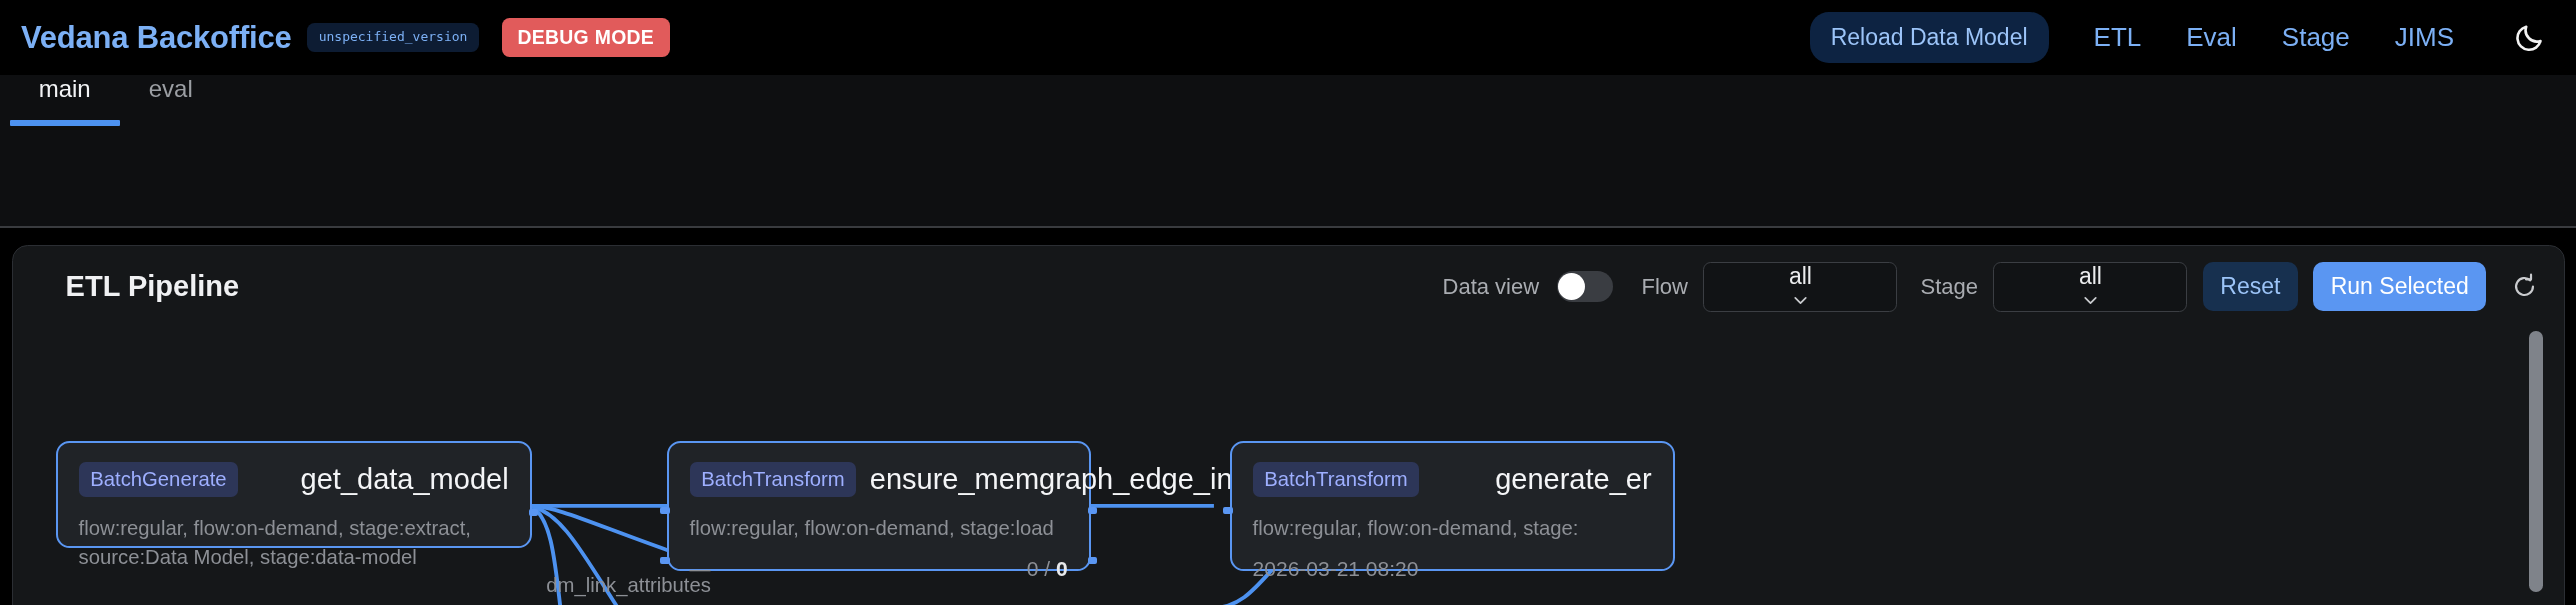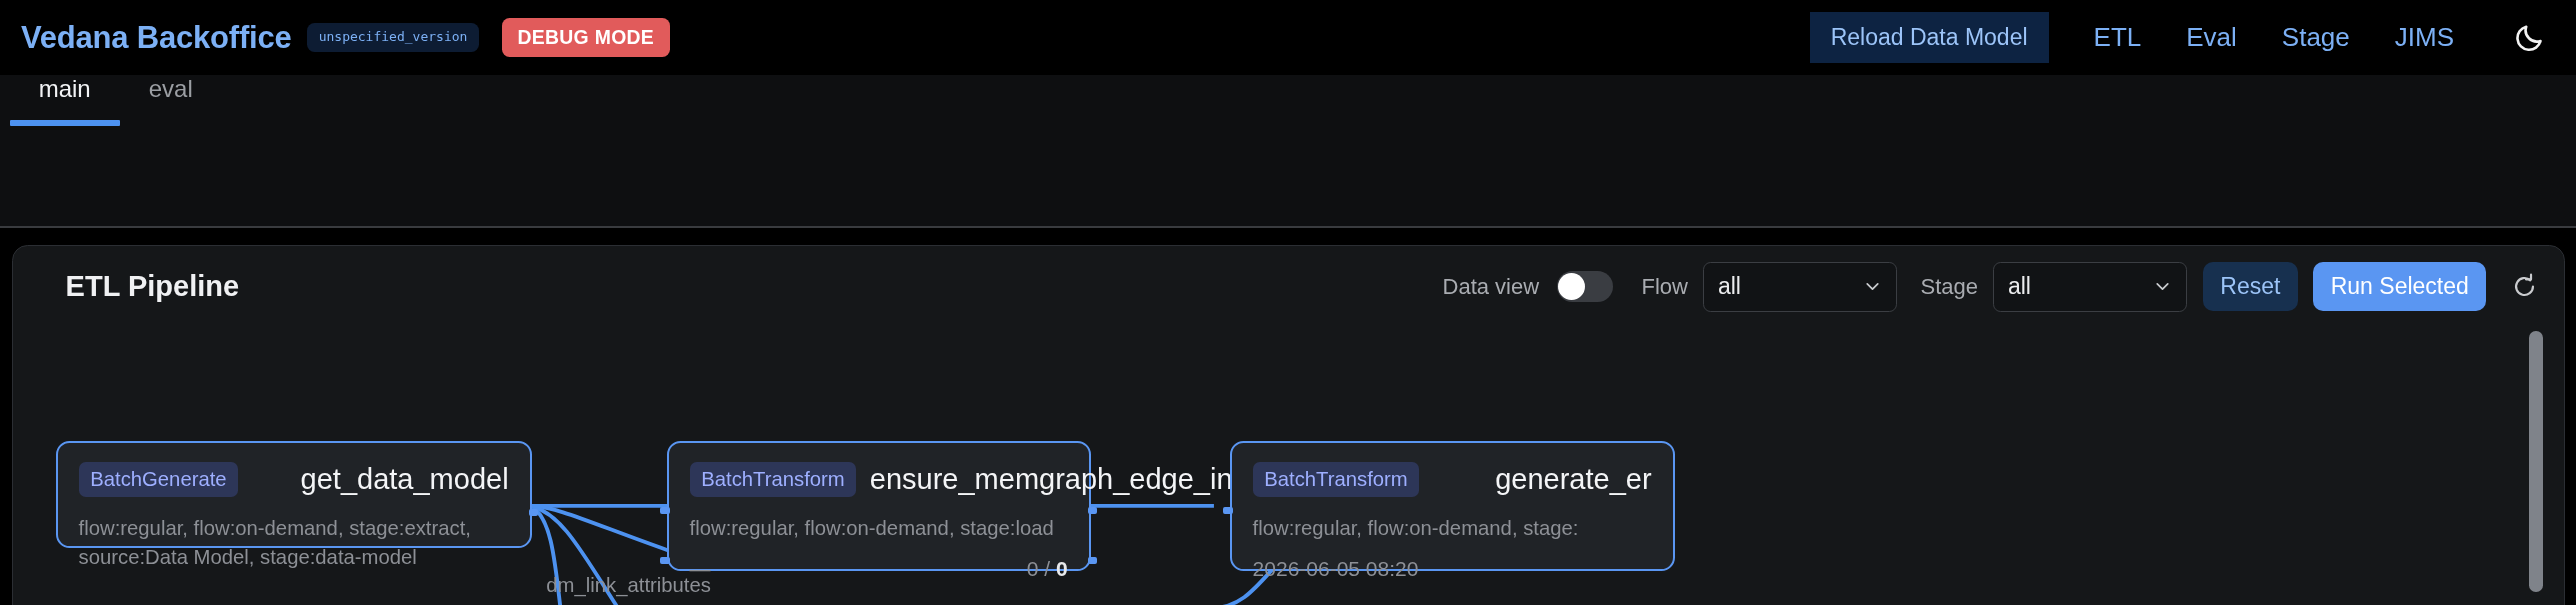--- a/index.html
+++ b/index.html
@@ -46,21 +46,21 @@
     padding: 7.7px 15.5px;
     border-radius: 7.7px;
     white-space: nowrap;
   }
   .header-spacer { flex: 1 1 auto; }
   .reload-btn {
     background: #0d2342;
     color: #9cc4f8;
     font-size: 23px;
     padding: 11.6px 21px;
-    border-radius: 0;
+    border-radius: 19px;
     border: none;
     white-space: nowrap;
     cursor: pointer;
     font-family: inherit;
   }
   .nav-link {
     color: #7cb0f5;
     font-size: 26px;
     margin-left: 45px;
     text-decoration: none;
@@ -167,20 +167,21 @@
     margin-left: 15.5px;
     width: 194px; height: 50px;
     background: #111315;
     border: 1.9px solid #3b3e43;
     border-radius: 7.7px;
     display: flex;
     align-items: center;
     padding: 0 13.5px;
     cursor: pointer;
     position: relative;
+    flex-direction: column;
   }
   .select .sel-value {
     font-size: 23px;
     color: #ebecee;
     flex: 1 1 auto;
     white-space: nowrap;
   }
   .btn {
     margin-left: 15.5px;
     border: none;
@@ -404,21 +405,21 @@
       <span class="handle" style="right:-8.7px; top:114px;"></span>
     </div>
 
     <div class="node" style="left:1217px; top:114px; width:445px; height:130px;">
       <div class="node-head">
         <span class="node-kind">BatchTransform</span>
         <span class="node-title">generate_er</span>
       </div>
       <div class="node-meta">flow:regular, flow:on-demand, stage:</div>
       <div class="node-foot">
-        <span>2026-06-05 08:20</span>
+        <span>2026-03-21 08:20</span>
       </div>
       <span class="handle" style="left:-8.7px; top:64px;"></span>
     </div>
 
     <div class="vscroll">
       <div class="thumb"></div>
     </div>
   </div>
 </div>
 

